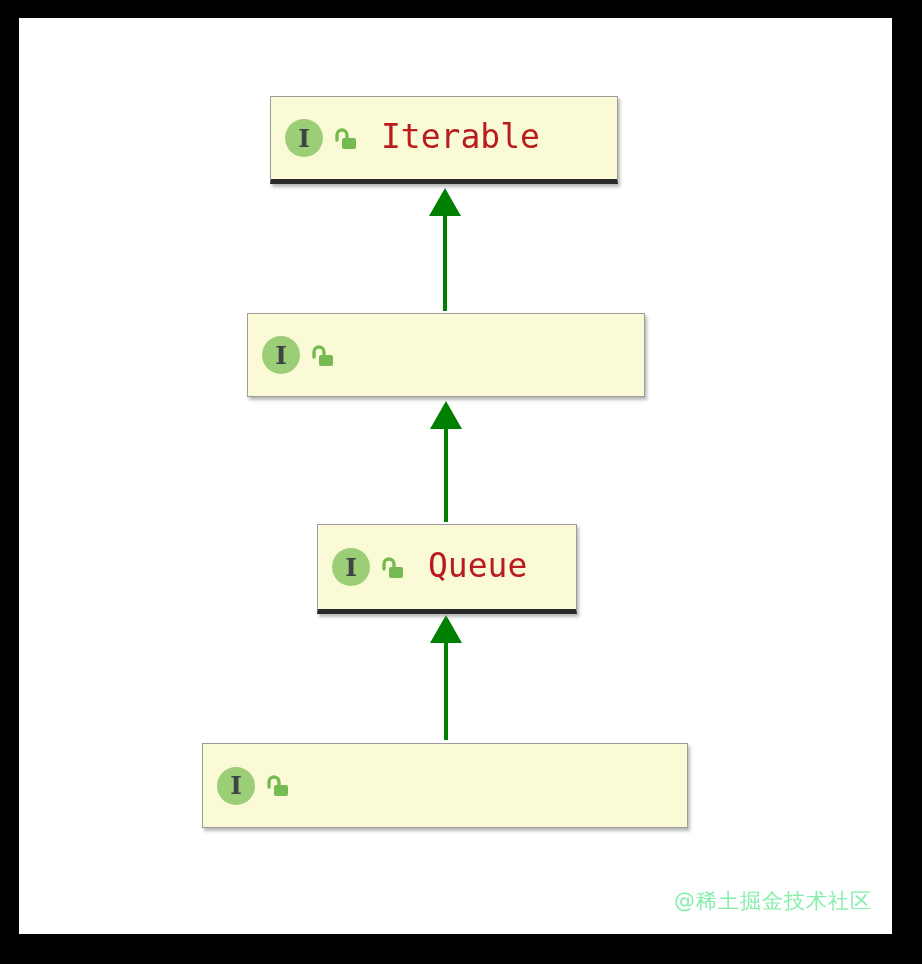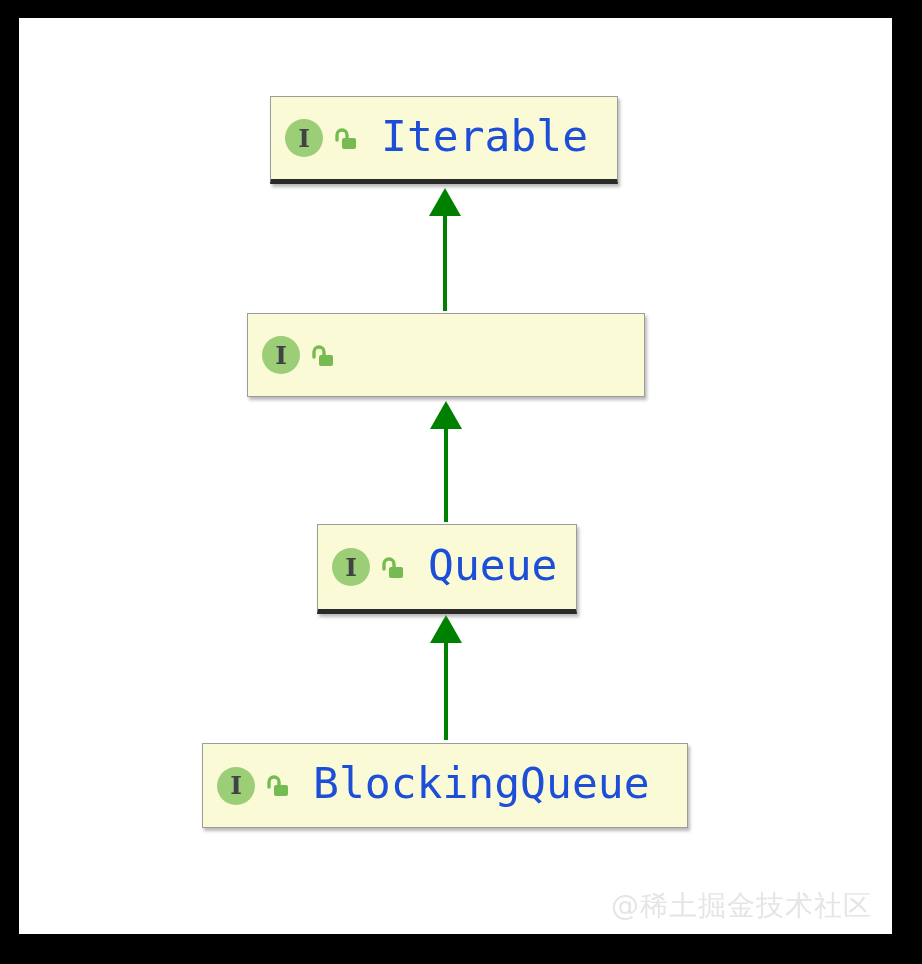--- a/index.html
+++ b/index.html
@@ -51,38 +51,38 @@
     line-height: 1;
   }
   .lock-icon {
     margin-left: 9px;
     flex: 0 0 auto;
     display: block;
   }
   .node-label {
     margin-left: 22px;
     font-family: "DejaVu Sans Mono", "Liberation Mono", monospace;
-    font-size: 43px;
-    color: #1d4ed8;
+    font-size: 33px;
+    color: #b91c1c;
     white-space: nowrap;
     line-height: 1;
     padding-bottom: 4px;
   }
   .edges-layer {
     position: absolute;
     left: 0; top: 0;
     width: 922px; height: 964px;
     pointer-events: none;
   }
   .watermark {
     position: absolute;
     right: 50px; top: 887px;
-    font-size: 28px;
+    font-size: 21px;
     letter-spacing: 1px;
-    color: #e5e5e5;
+    color: #86efac;
     user-select: none;
   }
 </style>
 </head>
 <body>
 
 <div class="canvas"></div>
 
 <svg class="edges-layer" width="922" height="964" viewBox="0 0 922 964" xmlns="http://www.w3.org/2000/svg">
   <g>
@@ -132,16 +132,15 @@
 </div>
 
 <div class="node node-blockingqueue">
   <div class="iface-badge">
     <span>I</span>
   </div>
   <svg class="lock-icon" width="27" height="27" viewBox="0 0 27 27">
     <path d="M5 15 v-5 a5 5 0 0 1 10 0 v3" fill="none" stroke="#76bb52" stroke-width="3.4" stroke-linecap="round"></path>
     <rect x="10" y="13" width="14" height="11" rx="2" fill="#76bb52"></rect>
   </svg>
-  <span class="node-label">BlockingQueue</span>
 </div>
 
 <div class="watermark">@稀土掘金技术社区</div>
 
 </body></html>

